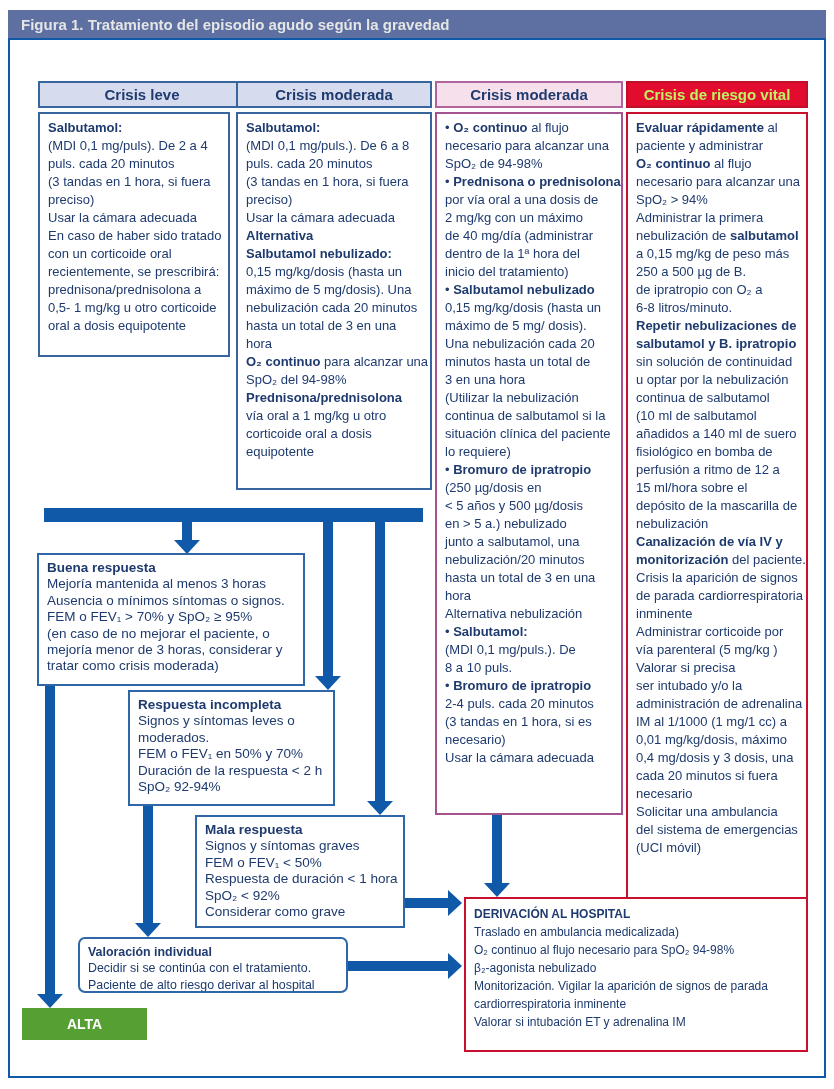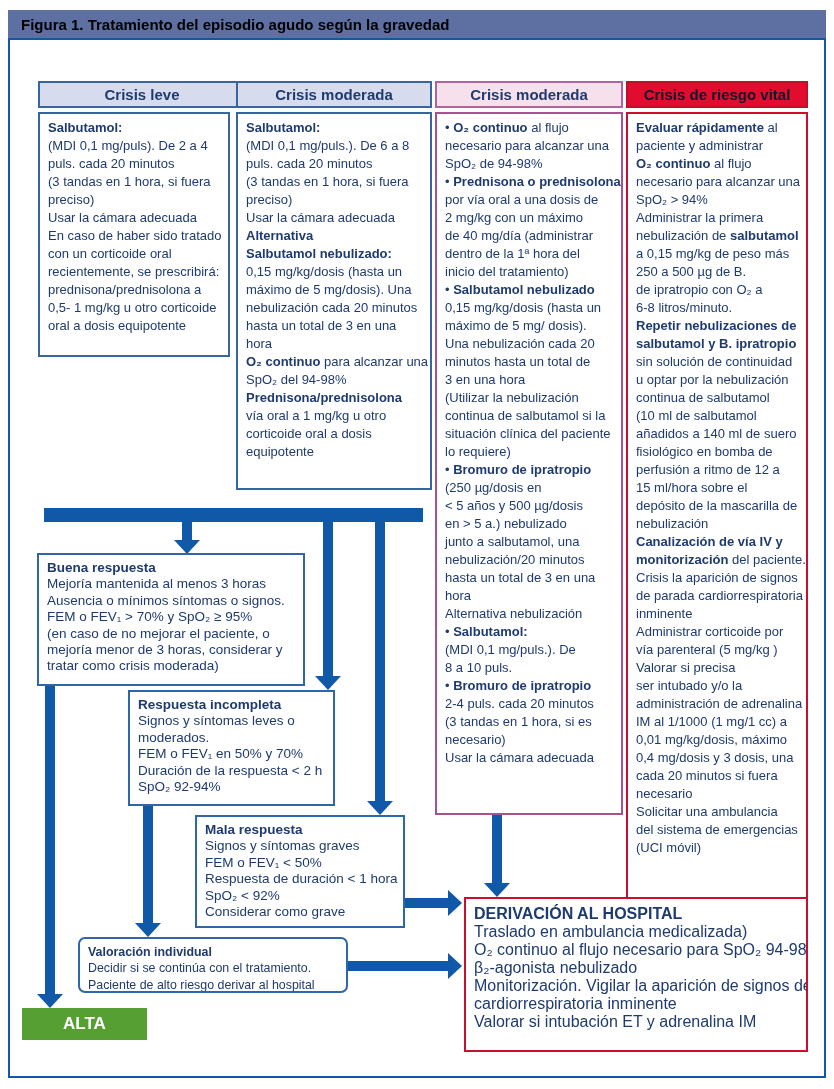--- a/index.html
+++ b/index.html
@@ -1,45 +1,45 @@
 <!DOCTYPE html>
 <html><head>
 <meta charset="utf-8">
 <style>
   html,body{margin:0;padding:0;background:#fff;}
   .page{position:relative;width:834px;height:1089px;background:#fff;
         font-family:"Liberation Sans","DejaVu Sans",sans-serif;color:#1e3a6e;overflow:hidden;}
   .titlebar{position:absolute;left:8px;top:10px;width:818px;height:29px;background:#5d70a1;
-        color:#000000;font-weight:bold;font-size:15px;line-height:29px;padding-left:13px;box-sizing:border-box;}
+        color:#e5e5e5;font-weight:bold;font-size:15px;line-height:29px;padding-left:13px;box-sizing:border-box;}
   .frame{position:absolute;left:8px;top:38px;width:818px;height:1040px;border:2px solid #1059a6;box-sizing:border-box;}
   .colhead{position:absolute;height:27px;box-sizing:border-box;font-weight:bold;font-size:15px;
         text-align:center;line-height:23px;color:#1e3a6e;}
   .hd-blue{background:#d6dcee;border:2px solid #39659f;}
   .hd-pink{background:#f6e0eb;border:2px solid #b0649d;}
-  .hd-red{background:#e20c2f;border:2px solid #c00f28;color:#0f172a;text-align:center;}
+  .hd-red{background:#e20c2f;border:2px solid #c00f28;color:#bef264;text-align:center;}
   .colbox{position:absolute;box-sizing:border-box;background:#fff;font-size:13px;padding:5px 8px;overflow:hidden;}
   .colbox .ln{line-height:18px;white-space:nowrap;}
   .bd-blue{border:2px solid #39659f;}
   .bd-pink{border:2px solid #a4538f;}
   .bd-red{border:2px solid #c8102e;}
   .resp{position:absolute;box-sizing:border-box;border:2px solid #2f66a8;background:#fff;
         font-size:13.5px;padding:5px 8px;overflow:hidden;}
   .resp .ln{line-height:16.4px;white-space:nowrap;}
   .b{font-weight:bold;}
   .bar{position:absolute;background:#1058a8;}
   .vshaft{position:absolute;width:10px;background:#1058a8;}
   .vhead{position:absolute;width:0;height:0;border-left:13px solid transparent;
         border-right:13px solid transparent;border-top:14px solid #1058a8;}
   .hshaft{position:absolute;height:10px;background:#1058a8;}
   .hhead{position:absolute;width:0;height:0;border-top:13px solid transparent;
         border-bottom:13px solid transparent;border-left:14px solid #1058a8;}
   .alta{position:absolute;left:22px;top:1008px;width:125px;height:32px;background:#56a033;
-        color:#fff;font-weight:bold;font-size:17px;text-align:center;line-height:32px;}
+        color:#fff;font-weight:bold;font-size:14px;text-align:center;line-height:32px;}
   .deriv{position:absolute;left:464px;top:897px;width:344px;height:155px;box-sizing:border-box;
-        border:2px solid #c8102e;background:#fff;font-size:16px;padding:6px 8px;overflow:hidden;}
+        border:2px solid #c8102e;background:#fff;font-size:12px;padding:6px 8px;overflow:hidden;}
   .deriv .ln{line-height:18px;white-space:nowrap;}
   .val{font-size:12.4px;border-radius:7px;}
 </style>
 </head>
 <body>
 
 <div class="page">
 
   <div class="titlebar">Figura 1. Tratamiento del episodio agudo según la gravedad</div>
   <div class="frame"></div>

